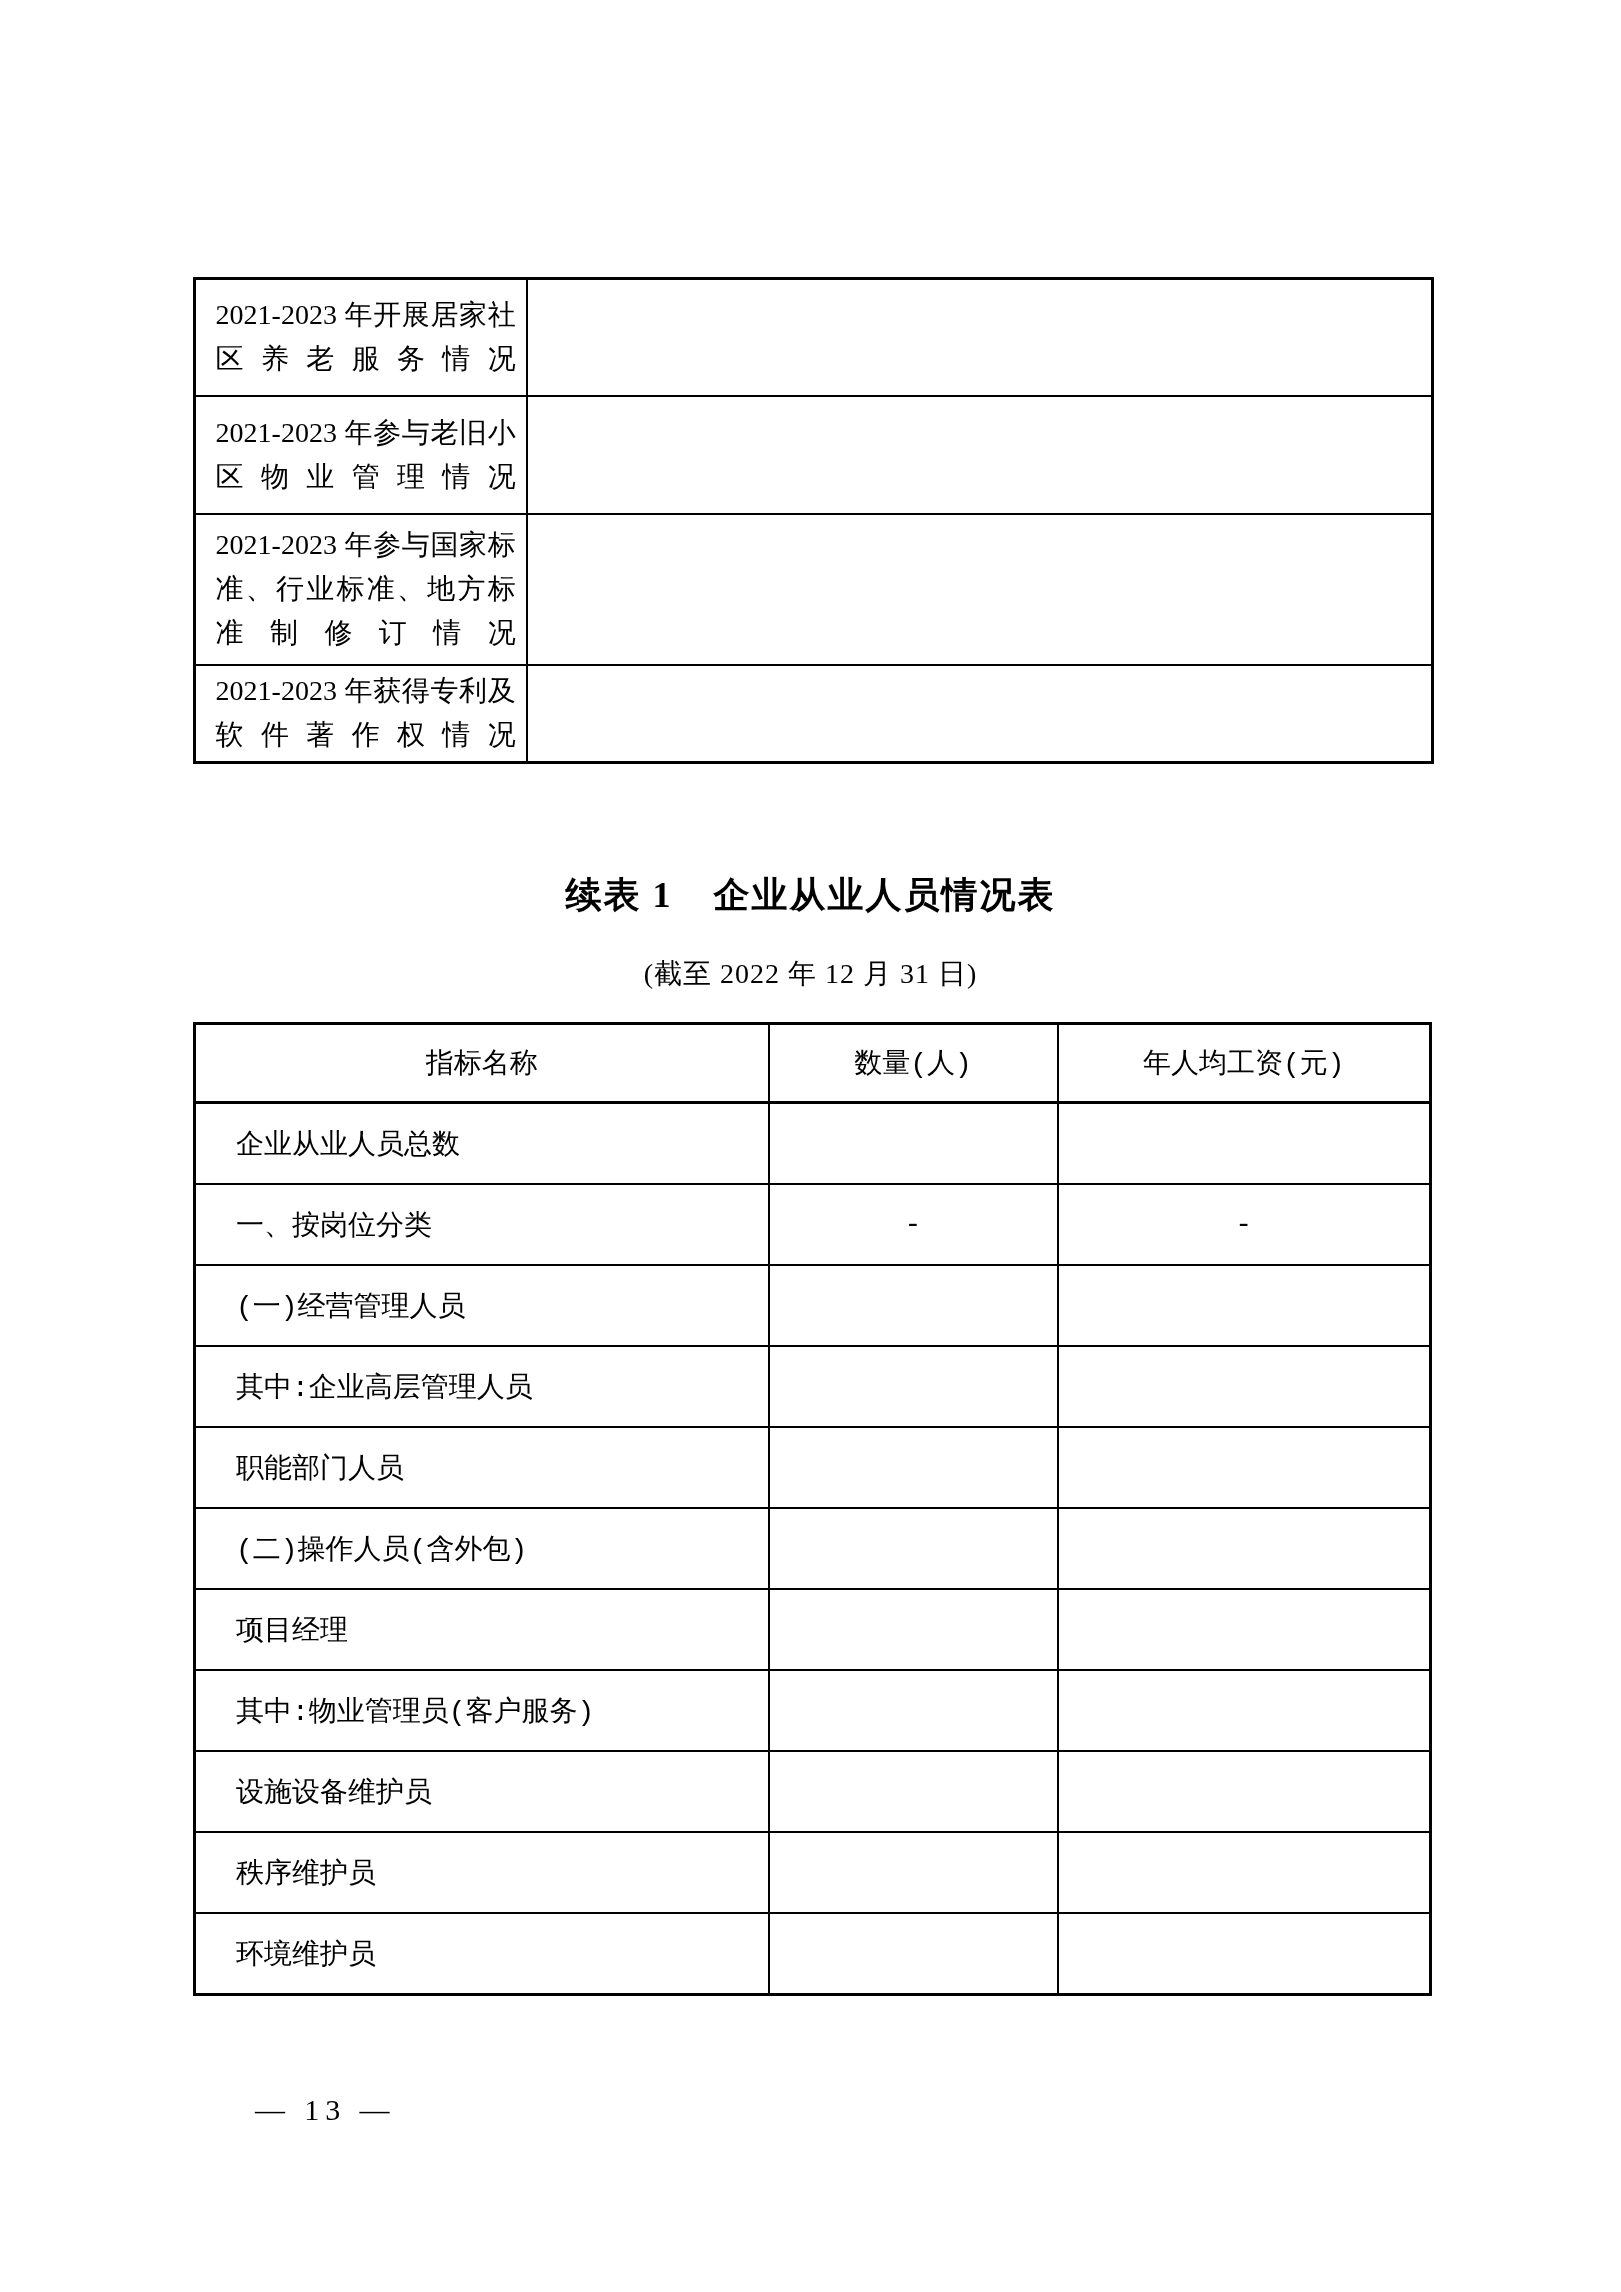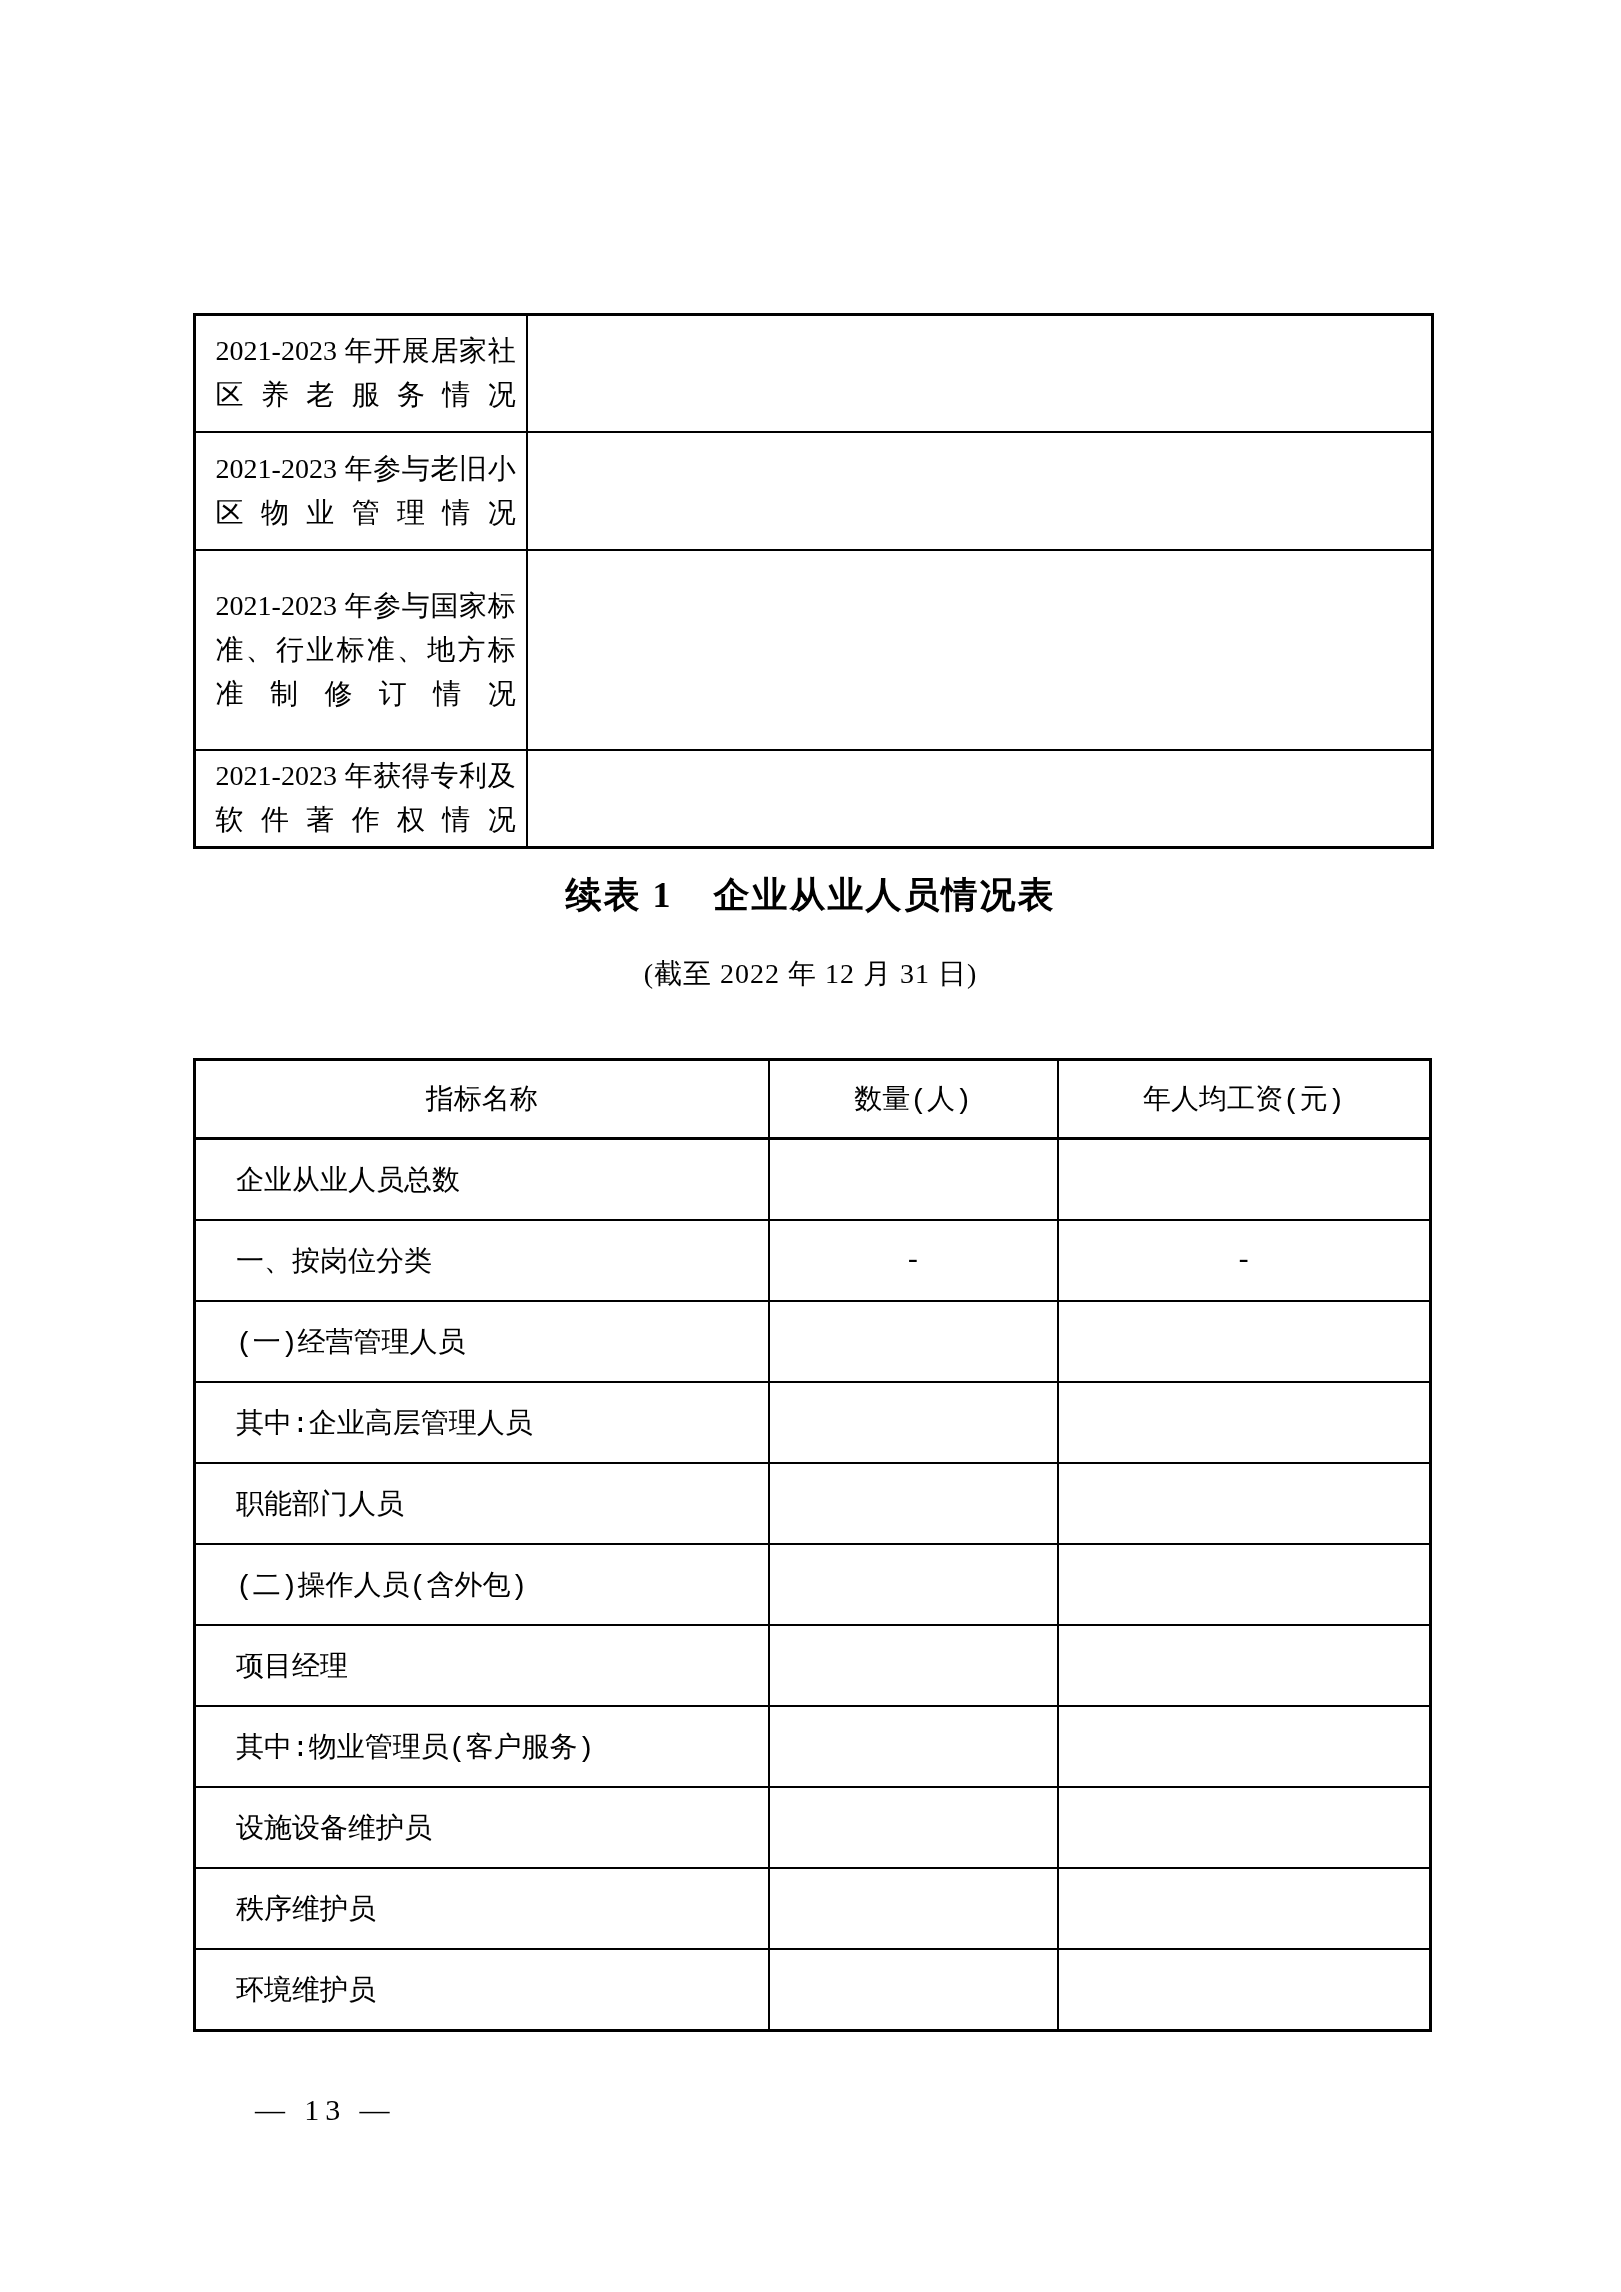--- a/index.html
+++ b/index.html
@@ -2,33 +2,33 @@
 <html><head>
 <meta charset="utf-8">
 <style>
   html,body { margin:0; padding:0; background:#e8e8e8; }
   .page {
     position:relative; width:1621px; height:2293px; margin:0 auto;
     background:#ffffff; color:#000;
     font-family:"Liberation Serif","DejaVu Serif",serif;
     overflow:hidden;
   }
-  table { border-collapse:collapse; table-layout:fixed; position:absolute; background:#fff;margin-top:36px; }
+  table { border-collapse:collapse; table-layout:fixed; position:absolute; background:#fff; }
 
   
   #table1 { left:193px; top:277px; width:1238px; border:3.9px solid #000; }
   #table1 td { border:2.9px solid #000; vertical-align:middle; }
   #table1 td.t1-label {
     font-size:28px; line-height:44px;
     padding:0 9.8px 0 19.6px;
     text-align:justify; text-align-last:justify;
   }
   .h119 { height:117px; }
   .h120 { height:118px; }
-  .h160 { height:200px; }
+  .h160 { height:151px; }
   .h100 { height:98px; }
 
   
   .sec-title {
     position:absolute; top:875px; left:0; width:100%;
     text-align:center; font-size:36px; font-weight:bold;
     letter-spacing:2px; line-height:41px; white-space:nowrap;
   }
   .sec-title .gap { display:inline-block; width:41px; }
   .sec-subtitle {

